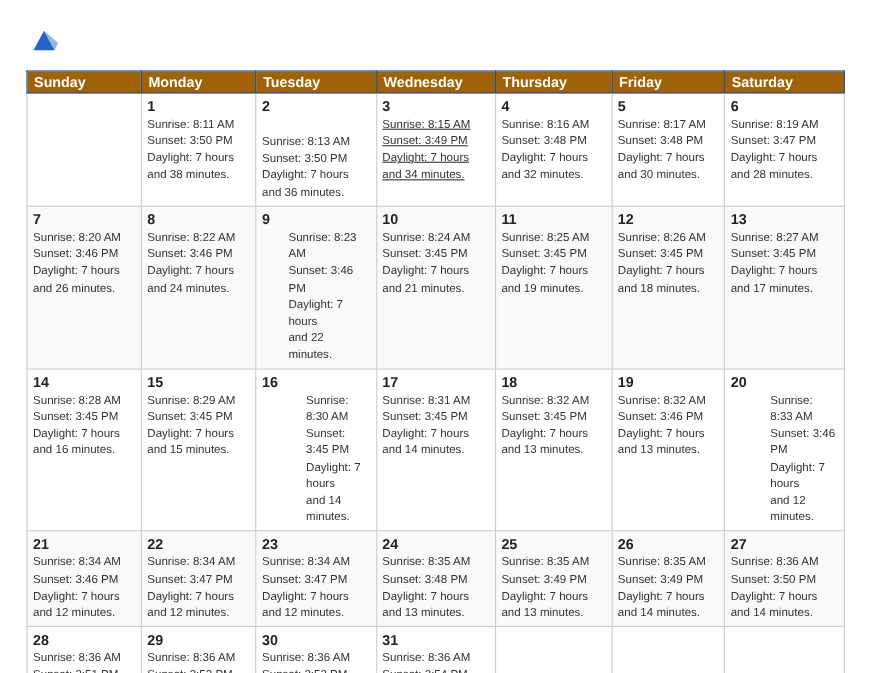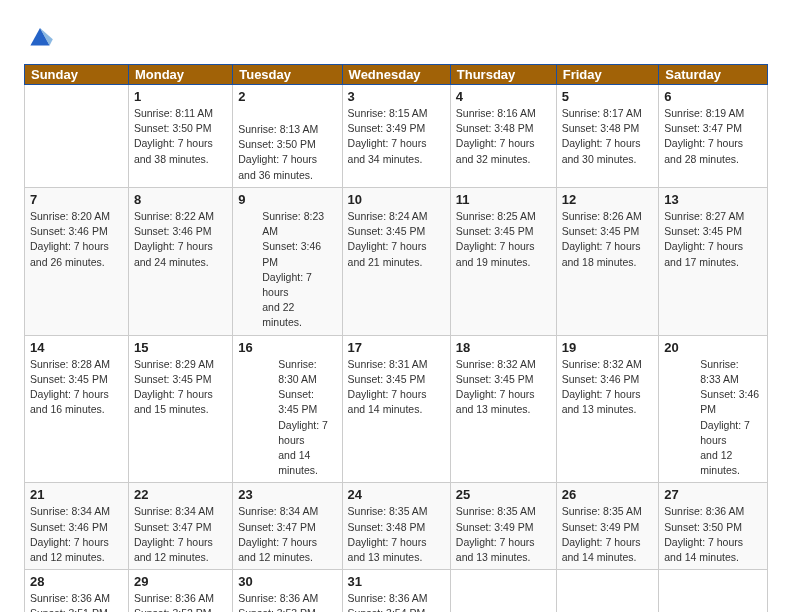--- a/index.html
+++ b/index.html
@@ -131,21 +131,21 @@
         </td>
         <td>
           <span class="day-number">2</span>
           <div class="day-info" style="white-space: pre-line; margin-top: 18px;">Sunrise: 8:13 AM
 Sunset: 3:50 PM
 Daylight: 7 hours
 and 36 minutes.</div>
         </td>
         <td>
           <span class="day-number">3</span>
-          <div class="day-info" style="white-space: pre-line;">Sunrise: 8:15 AM
+          <div class="day-info" style="white-space: pre-line; text-decoration: underline;">Sunrise: 8:15 AM
 Sunset: 3:49 PM
 Daylight: 7 hours
 and 34 minutes.</div>
         </td>
         <td>
           <span class="day-number">4</span>
           <div class="day-info" style="white-space: pre-line;">Sunrise: 8:16 AM
 Sunset: 3:48 PM
 Daylight: 7 hours
 and 32 minutes.</div>

